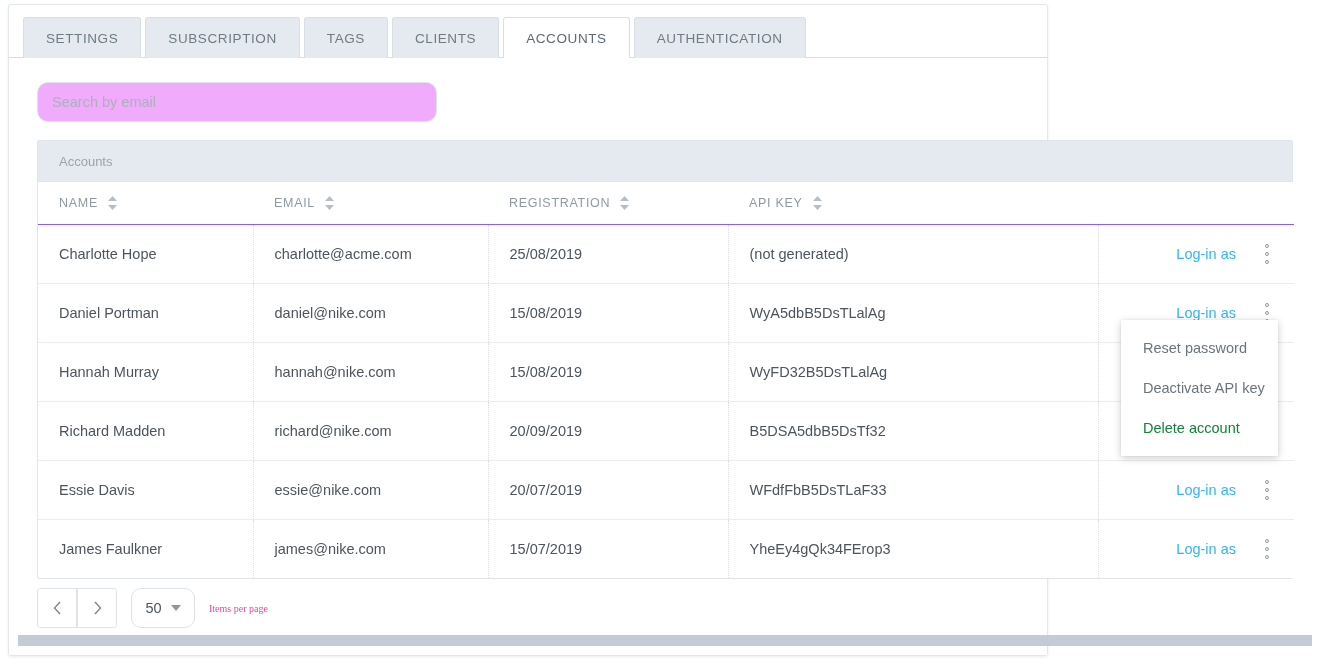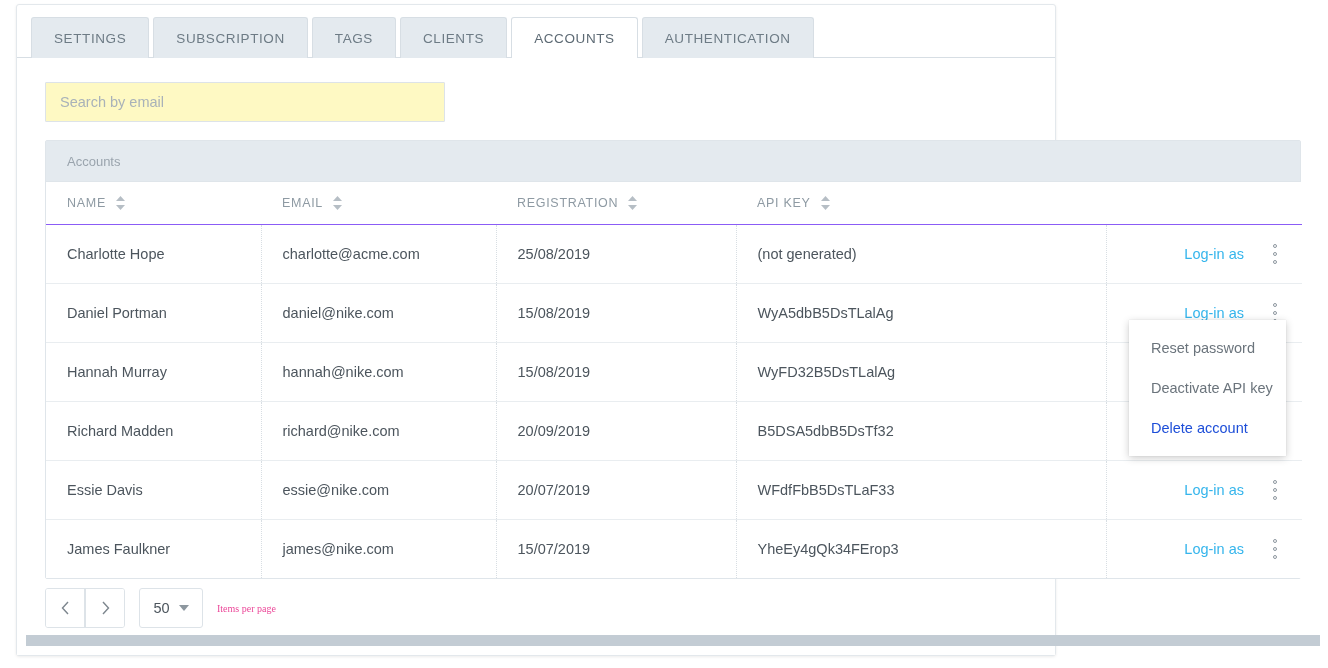--- a/index.html
+++ b/index.html
@@ -19,21 +19,20 @@
 
   
   .outer-card {
     position: absolute;
     left: 8px; top: 4px;
     width: 1040px; height: 652px;
     background: #ffffff;
     border: 1px solid #e3e8ec;
     border-radius: 3px;
     box-shadow: 0 1px 3px rgba(0,0,0,0.08);
-    margin-left: 8px;
   }
 
   
   .tabbar {
     position: absolute;
     left: 0; top: 10px;
     width: 100%;
     height: 43px;
     padding-left: 14px;
     display: flex;
@@ -88,27 +87,27 @@
 
   
   .search-wrap {
     position: absolute;
     left: 28px; top: 24px;
   }
   .search-input {
     width: 400px;
     height: 40px;
     border: 1px solid #dde3e8;
-    border-radius: 1px;
+    border-radius: 11px;
     padding: 0 14px;
     font-size: 14.5px;
     color: #555f68;
     font-family: "Liberation Sans", sans-serif;
     outline: none;
-    background: #fef9c3;
+    background: #f0abfc;
   }
   .search-input::placeholder { color: #a9b2b9; }
 
   
   .table-card {
     position: absolute;
     left: 28px; top: 82px;
     width: 1256px;
     border: 1px solid #dfe5ea;
     border-radius: 2px;
@@ -226,21 +225,21 @@
   .menu-item {
     height: 40px;
     display: flex;
     align-items: center;
     padding-left: 22px;
     font-size: 14.5px;
     color: #6b747c;
     white-space: nowrap;
     cursor: pointer;
   }
-  .menu-item.danger { color: #1d4ed8; }
+  .menu-item.danger { color: #15803d; }
 
   
   .pagination {
     position: absolute;
     left: 28px; top: 530px;
     display: flex;
     align-items: center;
     gap: 14px;
   }
   .pager {
@@ -272,21 +271,21 @@
   }
   .perpage {
     display: flex;
     align-items: center;
     justify-content: center;
     gap: 9px;
     height: 40px;
     min-width: 64px;
     padding: 0 12px;
     border: 1px solid #dde3e8;
-    border-radius: 3px;
+    border-radius: 10px;
     font-size: 14.5px;
     color: #4c555d;
     cursor: pointer;
     background: #fff;
   }
   .caret {
     width: 0; height: 0;
     border-left: 5px solid transparent;
     border-right: 5px solid transparent;
     border-top: 6px solid #8d979f;

